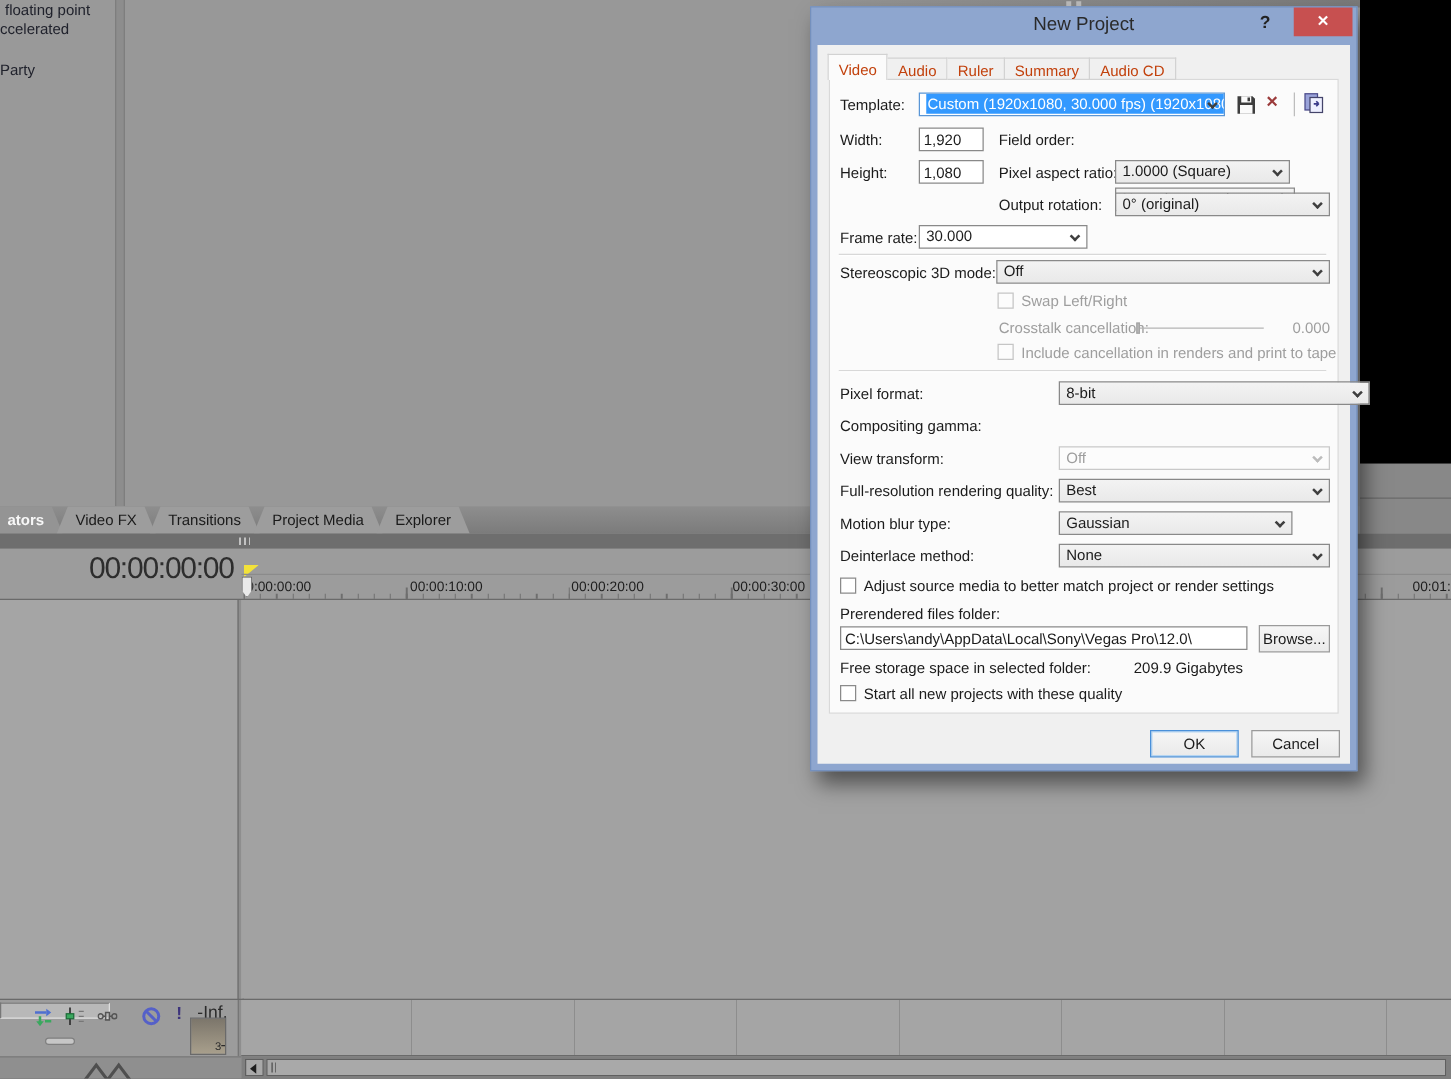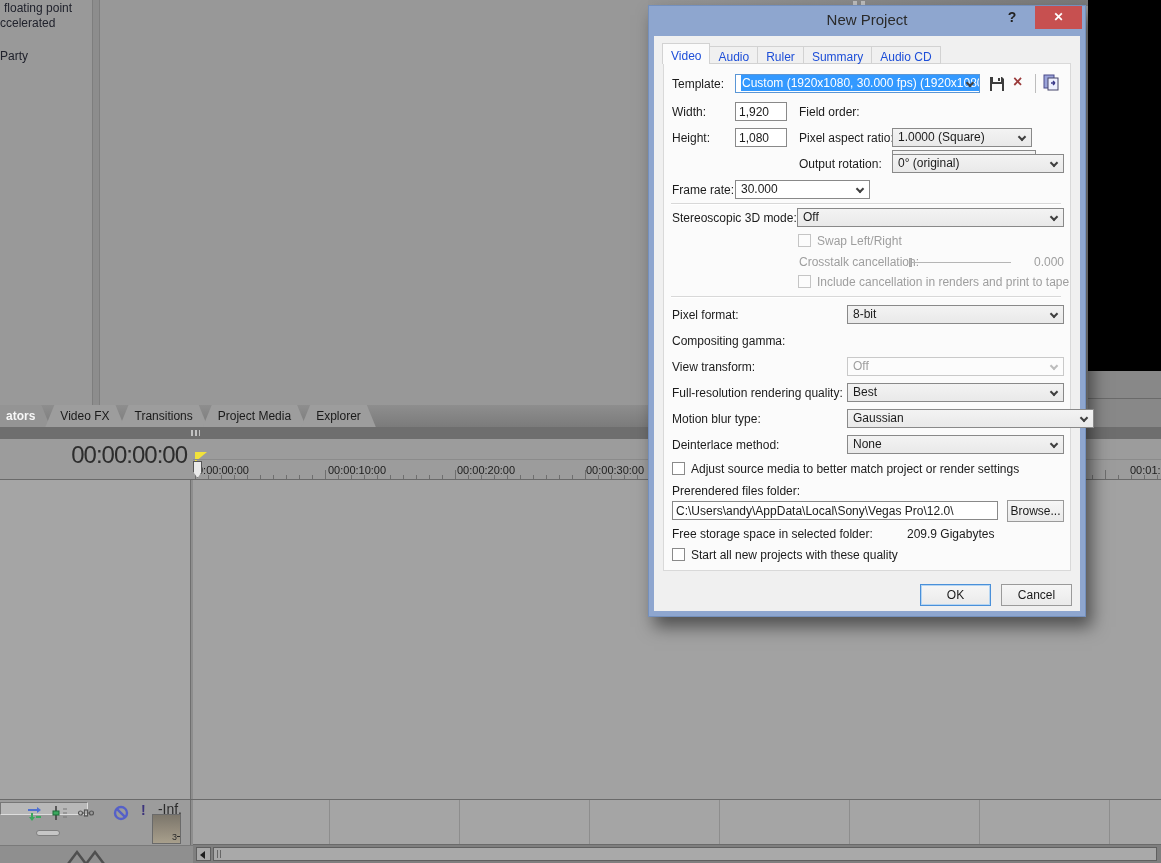--- a/index.html
+++ b/index.html
@@ -78,21 +78,21 @@
     border:1px solid #7490bd;box-shadow:6px 10px 16px rgba(0,0,0,.5);}
   #dlg-title{position:absolute;left:0;top:0;right:0;height:30px;text-align:center;
     font-size:15px;color:#2a2a2a;line-height:28px;}
   #dlg-help{position:absolute;right:64px;top:3px;width:18px;height:20px;text-align:center;
     font-size:14px;font-weight:bold;color:#222;cursor:default;}
   #dlg-close{position:absolute;right:3px;top:0;width:47px;height:23px;background:#c75050;
     color:#fff;font-size:12px;font-weight:bold;text-align:center;line-height:22px;}
   #dlg-client{position:absolute;left:5px;right:5px;top:30px;bottom:5px;background:#f0f0f0;}
   #dlg-tabs{position:absolute;left:8px;top:7px;display:flex;align-items:flex-end;z-index:3;}
   .dtab{height:18px;line-height:17px;padding:2px 8px;background:#f0f0f0;border:1px solid #d2d2d2;
-    border-left:none;font-size:12px;color:#1d4ed8;}
+    border-left:none;font-size:12px;color:#c2410c;}
   .dtab:first-child{border-left:1px solid #d2d2d2;}
   .dtab.active{height:21px;line-height:20px;background:#fbfbfb;border-bottom:none;border-left:1px solid #d2d2d2;}
   #tab-page{position:absolute;left:9px;right:9px;top:27px;height:508px;background:#fbfbfb;
     border:1px solid #d9d9d9;}
   .lab{position:absolute;font-size:12px;color:#1b1b1b;white-space:nowrap;}
   .lab.dim{color:#9e9e9e;}
   .combo{position:absolute;height:19px;background:linear-gradient(#f3f3f3,#e9e9e9);
     border:1px solid #898989;font-size:12px;line-height:17px;padding:0 18px 0 5px;color:#1b1b1b;
     white-space:nowrap;overflow:hidden;}
   .combo.dim{background:#fcfcfc;border-color:#c9c9c9;color:#9e9e9e;}
@@ -290,34 +290,34 @@
         <div class="lab dim" style="left:135px;top:191px;">Crosstalk cancellation:</div>
         <div id="xtalk-line" style="left:247px;top:198px;width:100px;"></div>
         <div id="xtalk-thumb" style="left:245px;top:194px;"></div>
         <div class="lab dim" style="left:368px;top:191px;width:32px;text-align:right;">0.000</div>
         <div class="cb dim" style="left:134px;top:211px;"></div>
         <div class="lab dim" style="left:153px;top:211px;">Include cancellation in renders and print to tape</div>
 
         <div class="hr" style="top:232px;"></div>
 
         <div class="lab" style="left:8px;top:244px;">Pixel format:</div>
-        <div class="combo" style="left:183px;top:241px;width:217px;">
+        <div class="combo" style="left:183px;top:241px;width:249px;">
           <span>8-bit</span><span class="chev"></span>
         </div>
         <div class="lab" style="left:8px;top:270px;">Compositing gamma:</div>
         <div class="lab" style="left:8px;top:296px;">View transform:</div>
         <div class="combo dim" style="left:183px;top:293px;width:217px;">
           <span>Off</span><span class="chev"></span>
         </div>
         <div class="lab" style="left:8px;top:322px;">Full-resolution rendering quality:</div>
         <div class="combo" style="left:183px;top:319px;width:217px;">
           <span>Best</span><span class="chev"></span>
         </div>
         <div class="lab" style="left:8px;top:348px;">Motion blur type:</div>
-        <div class="combo" style="left:183px;top:345px;width:247px;">
+        <div class="combo" style="left:183px;top:345px;width:187px;">
           <span>Gaussian</span><span class="chev"></span>
         </div>
         <div class="lab" style="left:8px;top:374px;">Deinterlace method:</div>
         <div class="combo" style="left:183px;top:371px;width:217px;">
           <span>None</span><span class="chev"></span>
         </div>
 
         <div class="cb" style="left:8px;top:398px;"></div>
         <div class="lab" style="left:27px;top:398px;">Adjust source media to better match project or render settings</div>
 

